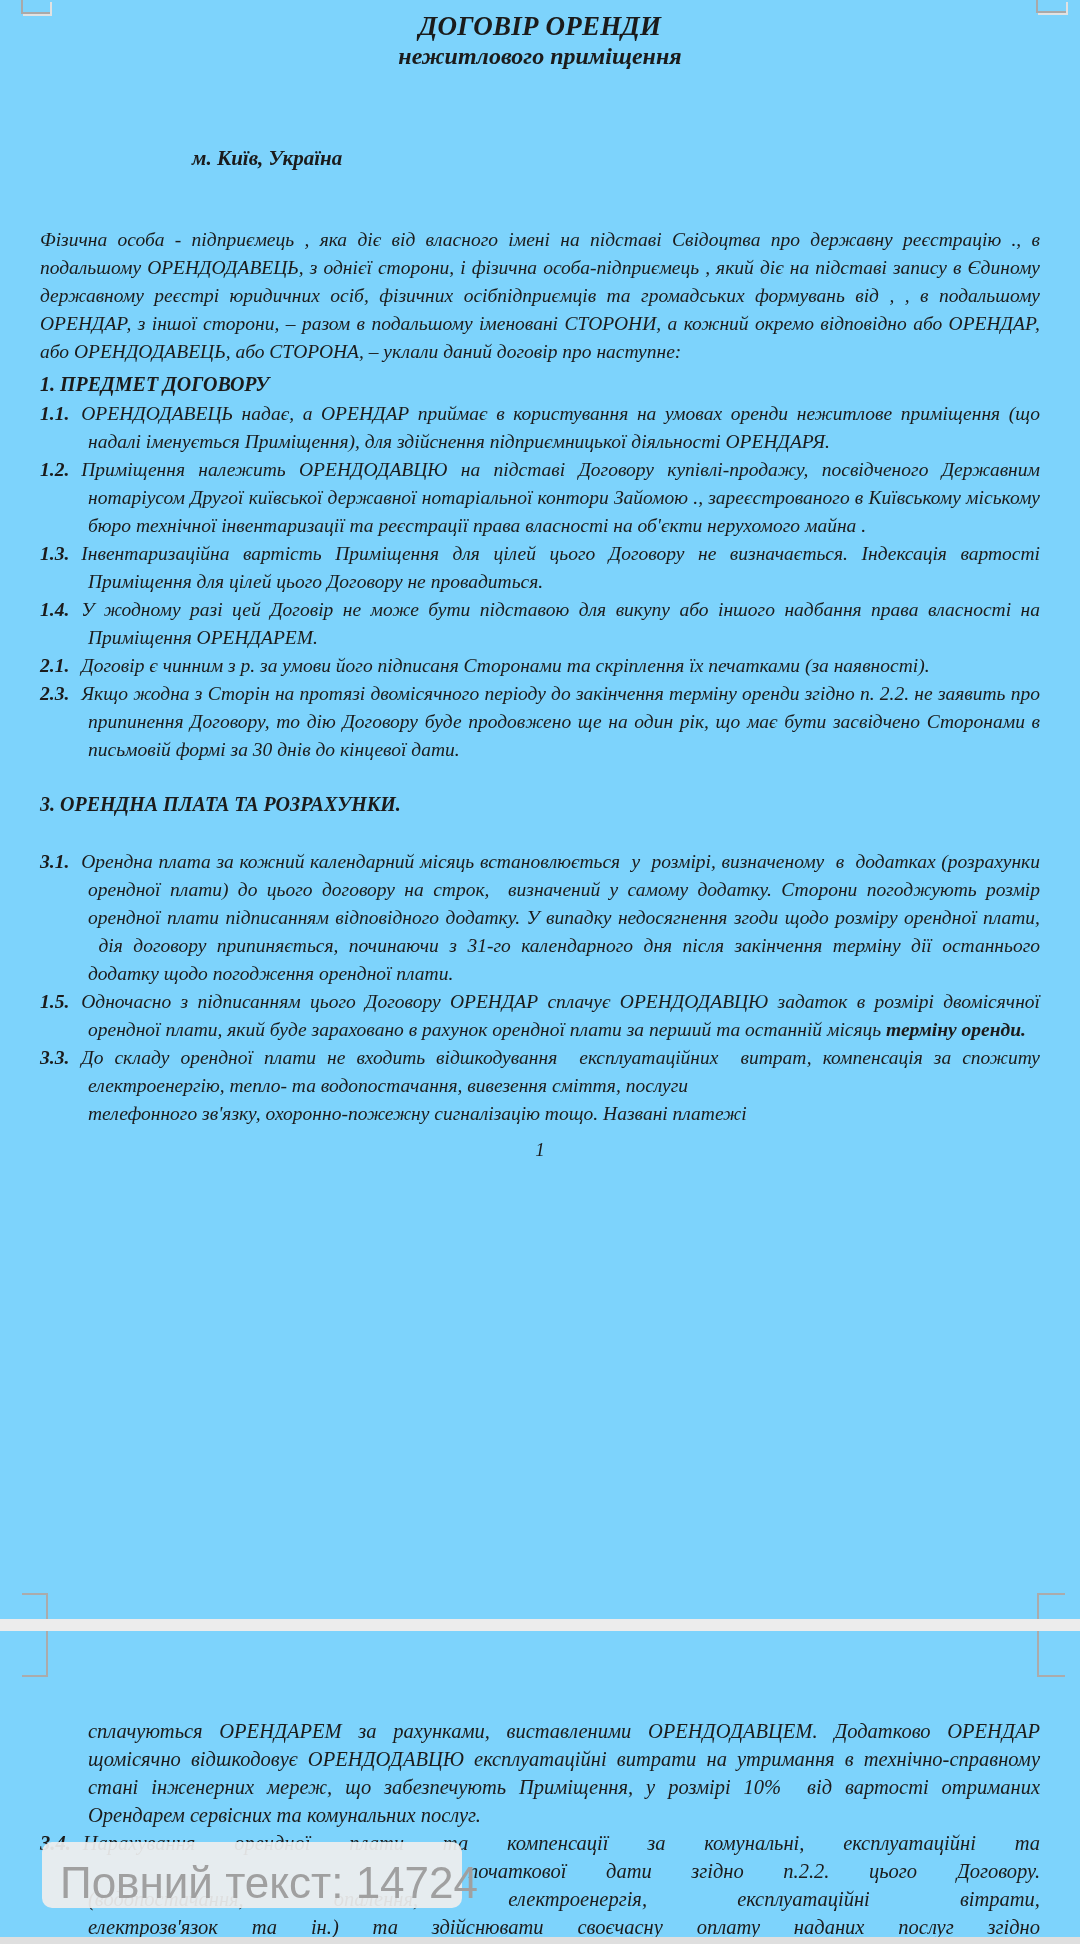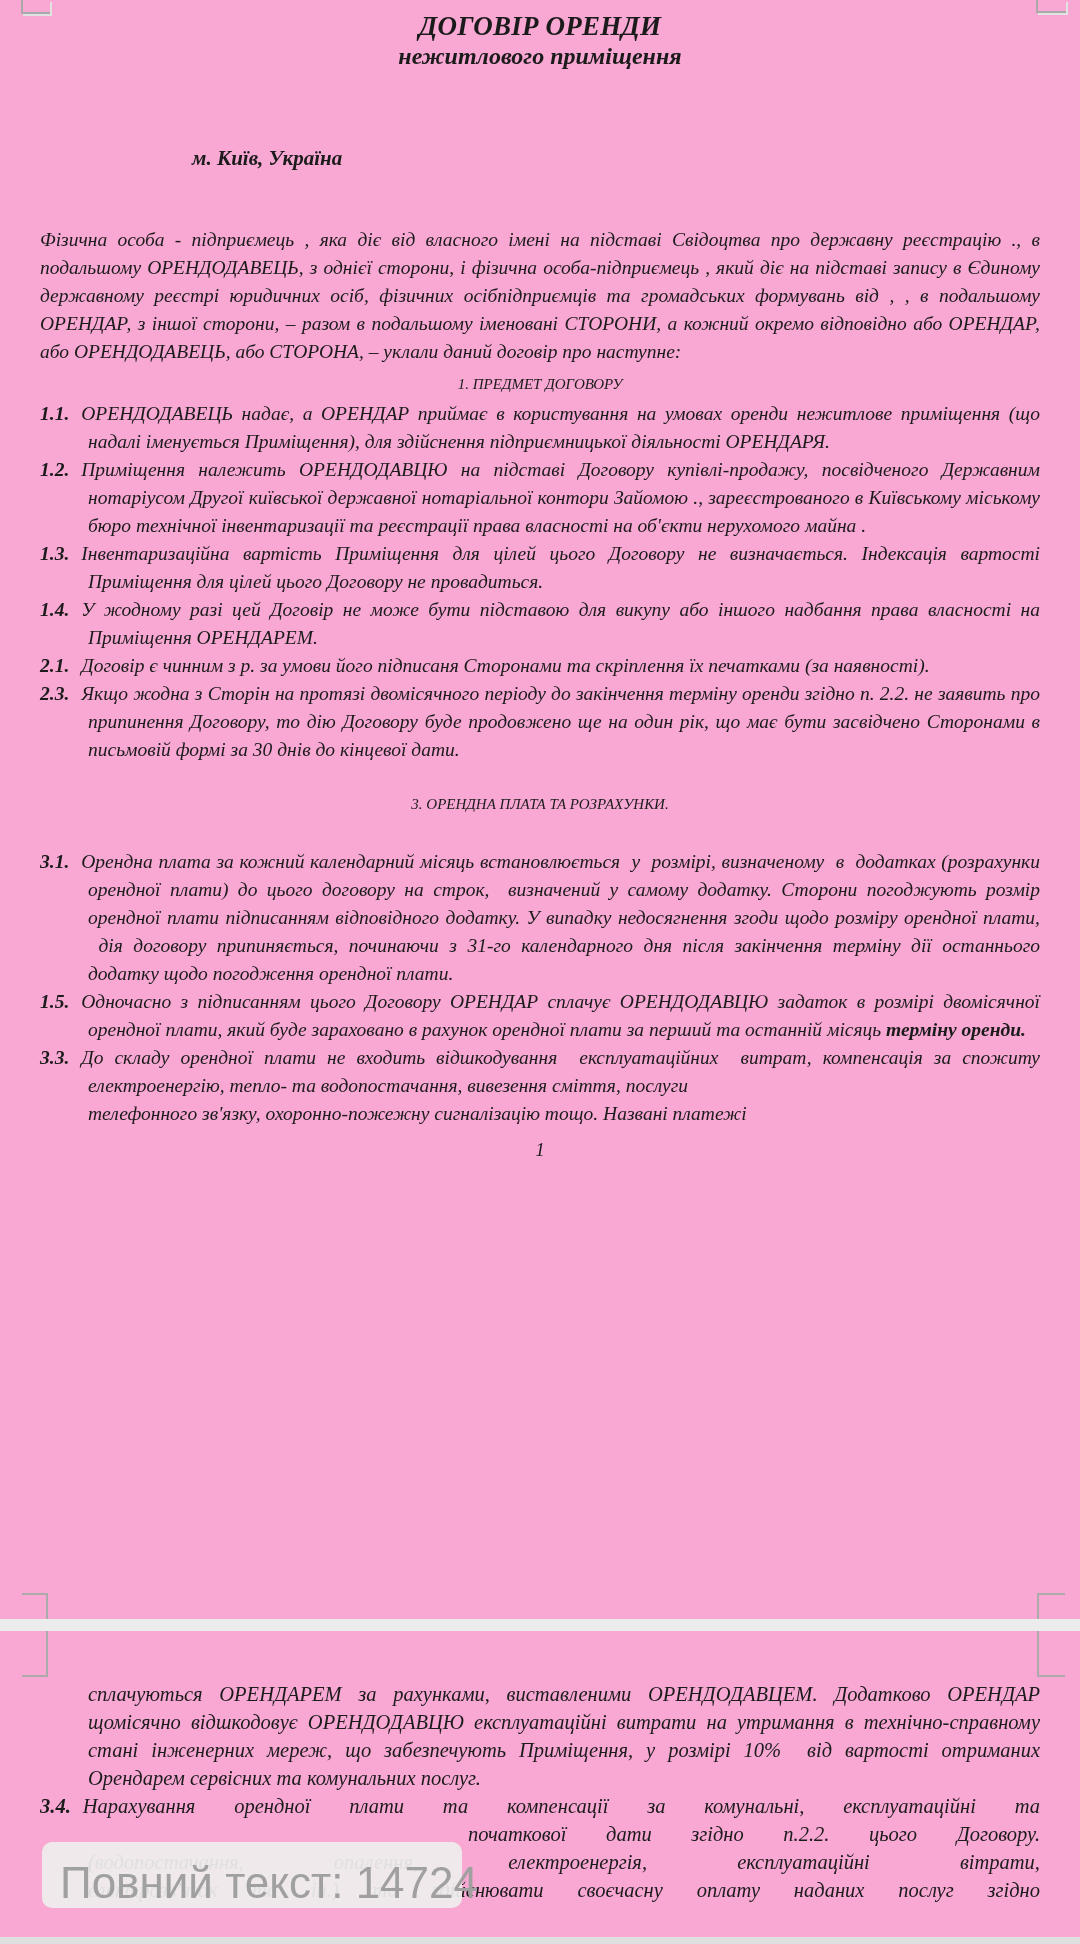--- a/index.html
+++ b/index.html
@@ -1,48 +1,48 @@
 <!DOCTYPE html>
 <html><head>
 <meta charset="utf-8">
 <style>
   html,body{margin:0;padding:0;background:#ffffff;}
   #screen{
-    position:relative;width:1080px;height:1944px;overflow:hidden;background:#f9a8d4;
+    position:relative;width:1080px;height:1944px;overflow:hidden;background:#7dd3fc;
     font-family:"Liberation Serif","DejaVu Serif",serif;font-style:italic;color:#1b1b1b;
   }
   
   .page1{position:absolute;left:0;top:0;width:1080px;height:1592px;overflow:hidden;
          padding:10px 40px 0;box-sizing:border-box;font-size:19.5px;line-height:28px;}
   .doc-title{ text-align:center;font-weight:700;font-size:27px;line-height:32px;letter-spacing:.2px;}
   .doc-subtitle{text-align:center;font-weight:700;font-size:24px;line-height:28px;}
   .place-line{margin-top:74px;padding-left:152px;font-weight:700;font-size:21px;}
   .intro{margin-top:54px;text-align:justify;}
-  .sec-h{text-align:center;font-weight:400;font-size:15px;}
+  .sec-h{text-align:left;font-weight:700;font-size:20px;}
   .sec-h.h1{margin:4px 0 2px;}
   .sec-h.h2{margin:12px 0 8px;}
   .sec-h.h3{margin:26px 0 30px;}
   .item{text-align:justify;padding-left:48px;text-indent:-48px;}
   .item .num{font-weight:700;padding-right:12px;}
   .item .cont{text-indent:0;}
   .b{font-weight:700;}
   .pagenum{text-align:center;margin-top:8px;font-size:19px;}
   
   .band{position:absolute;left:0;top:1619px;width:1080px;height:12px;background:#ececec;}
   .mark{position:absolute;box-sizing:border-box;}
   .mk-p1-tl{left:21px;top:0;width:29px;height:14px;border-left:2px solid #a9a9a9;border-bottom:2px solid #a9a9a9;box-shadow:2px 2px 0 #e2e2e2;}
   .mk-p1-tr{left:1036px;top:0;width:30px;height:13px;border-left:2px solid #a9a9a9;border-bottom:2px solid #a9a9a9;box-shadow:2px 2px 0 #e2e2e2;}
   .mk-p1-bl{left:22px;top:1593px;width:26px;height:26px;border-top:2px solid #ababab;border-right:2px solid #ababab;}
   .mk-p1-br{left:1037px;top:1593px;width:28px;height:26px;border-top:2px solid #ababab;border-left:2px solid #ababab;}
   .mk-p2-tl{left:22px;top:1631px;width:26px;height:46px;border-bottom:2px solid #ababab;border-right:2px solid #ababab;}
   .mk-p2-tr{left:1037px;top:1631px;width:28px;height:46px;border-bottom:2px solid #ababab;border-left:2px solid #ababab;}
   
   .page2{position:absolute;left:0;top:1680px;width:1080px;height:264px;overflow:hidden;
          padding:0 40px;box-sizing:border-box;font-size:20.5px;line-height:28px;}
-  .p2-cont{padding-left:48px;text-align:justify;}
+  .p2-cont{padding-left:48px;text-align:justify;margin-top:37px;}
   .jline{text-align:justify;text-align-last:justify;padding-left:48px;text-indent:-48px;}
   .jline .num{font-weight:700;padding-right:12px;}
   .off{margin-left:428px;text-align:justify;text-align-last:justify;}
   .full{padding-left:48px;text-align:justify;text-align-last:justify;}
   
   .watermark{position:absolute;left:42px;top:1842px;width:420px;height:66px;
              background:rgba(238,238,238,0.93);border-radius:10px;
              display:flex;align-items:flex-end;padding-left:18px;box-sizing:border-box;}
   .watermark span{font-family:"Liberation Sans","DejaVu Sans",sans-serif;font-style:normal;
                   font-size:44px;color:#a0a0a0;white-space:nowrap;}

